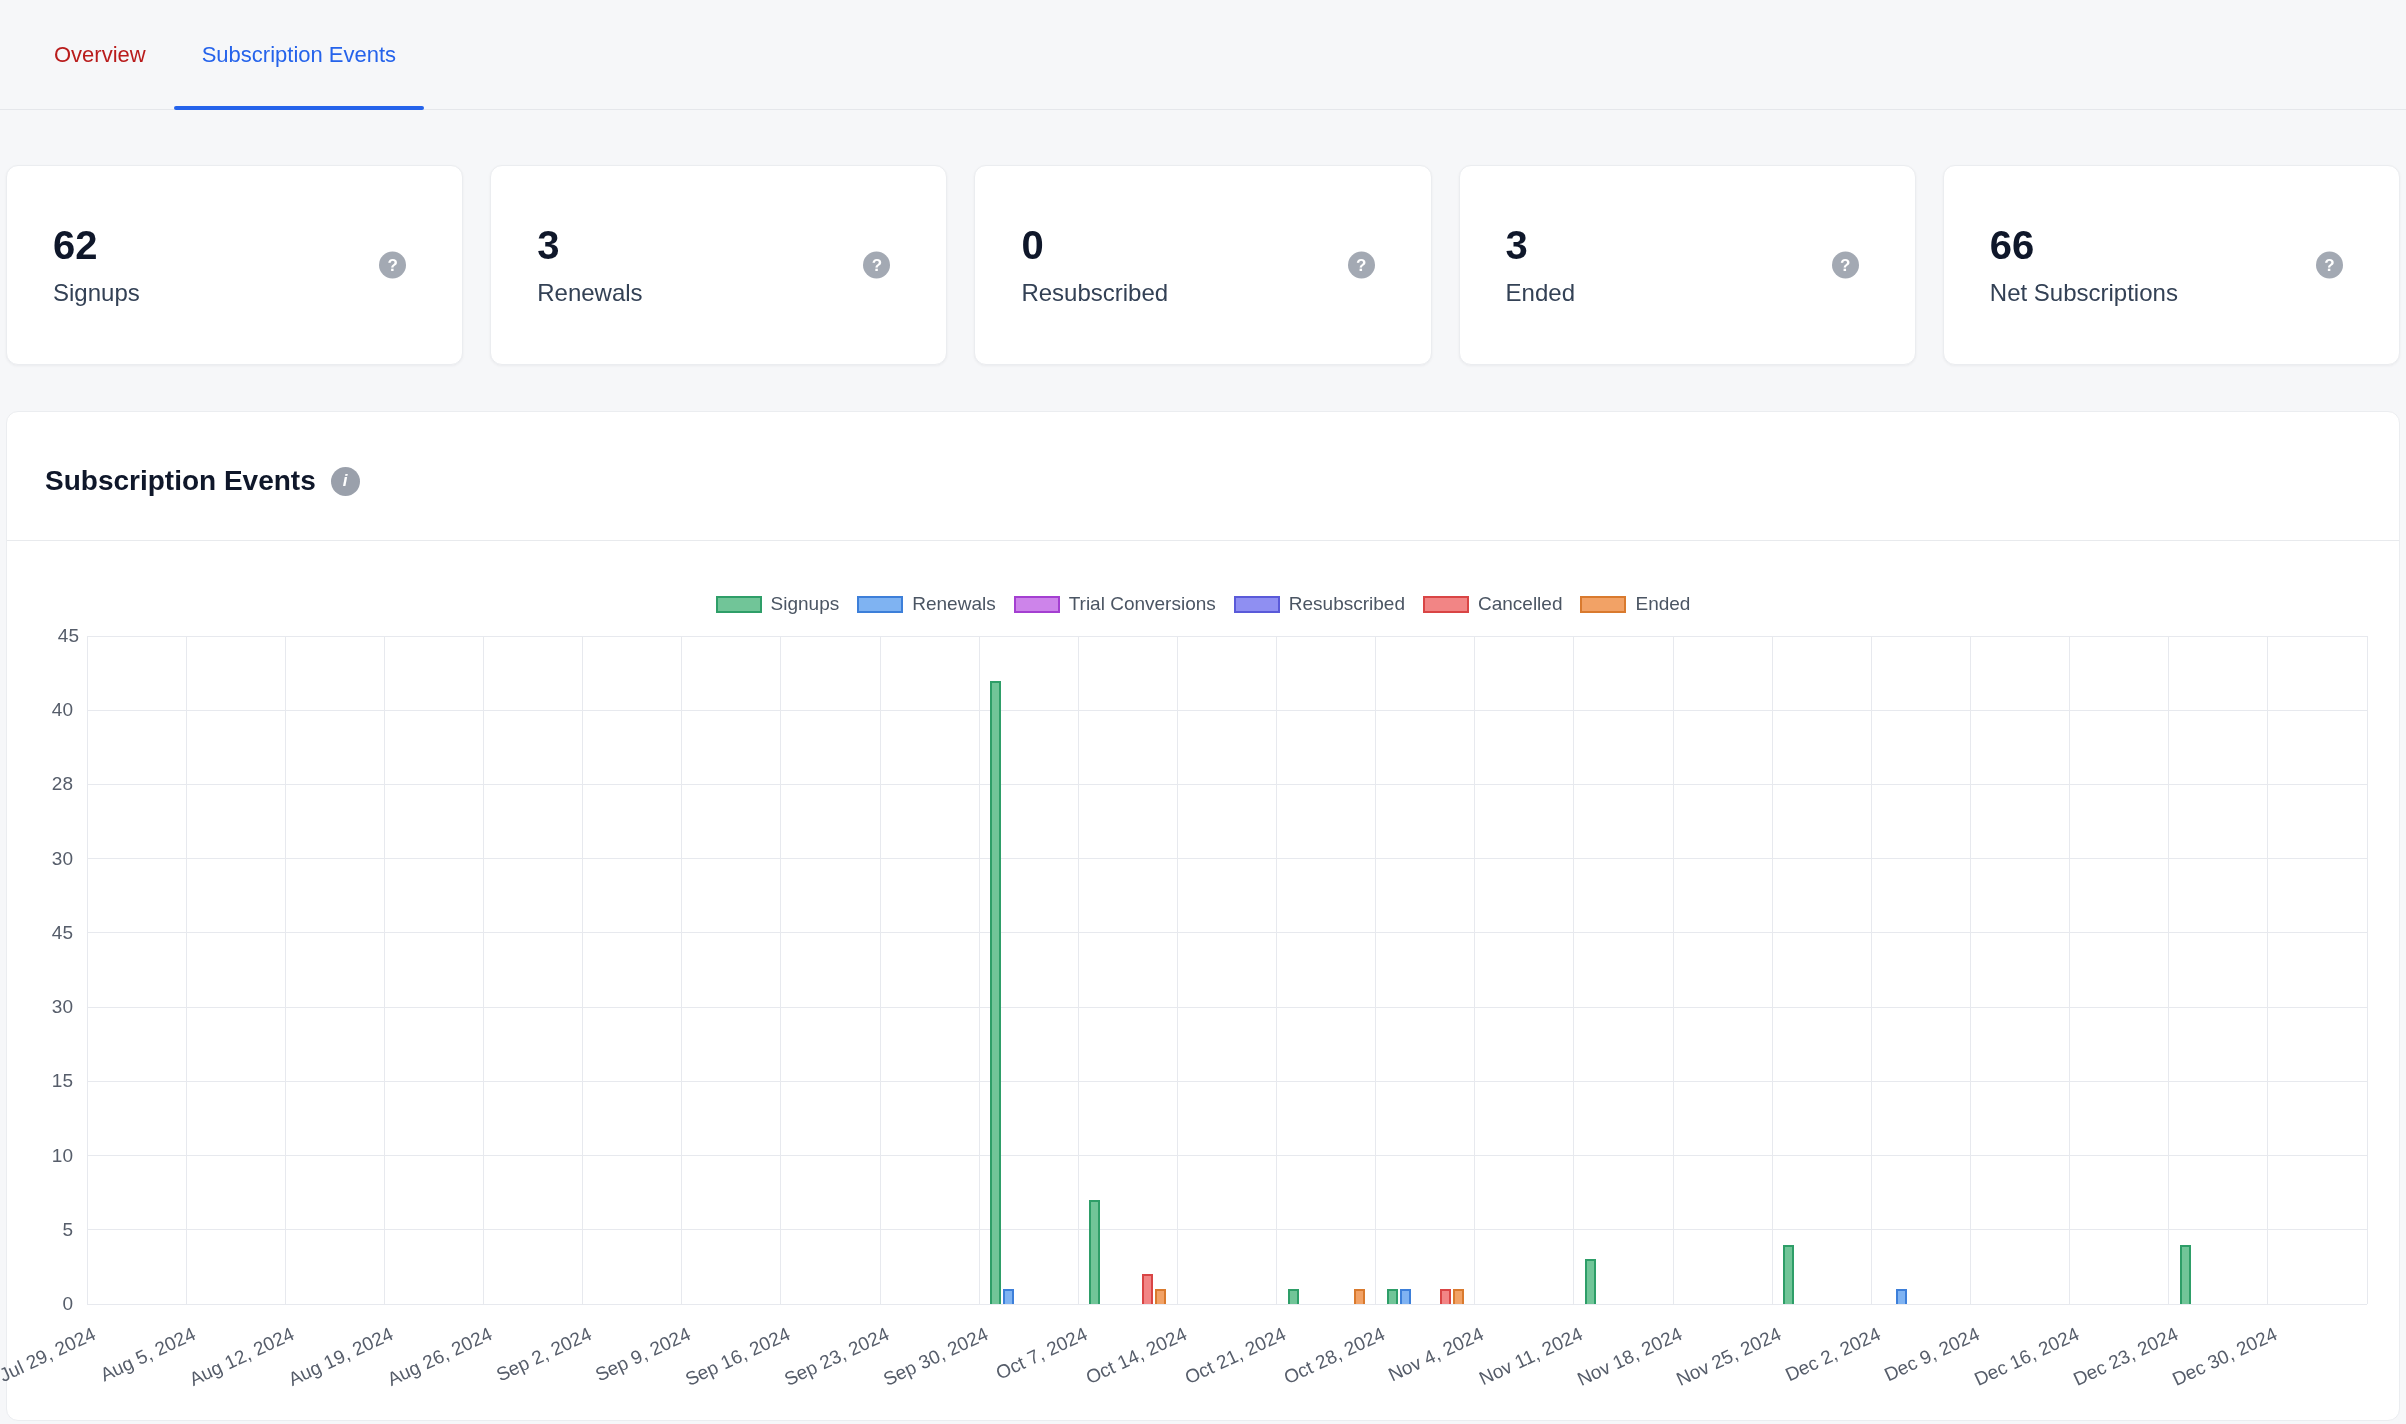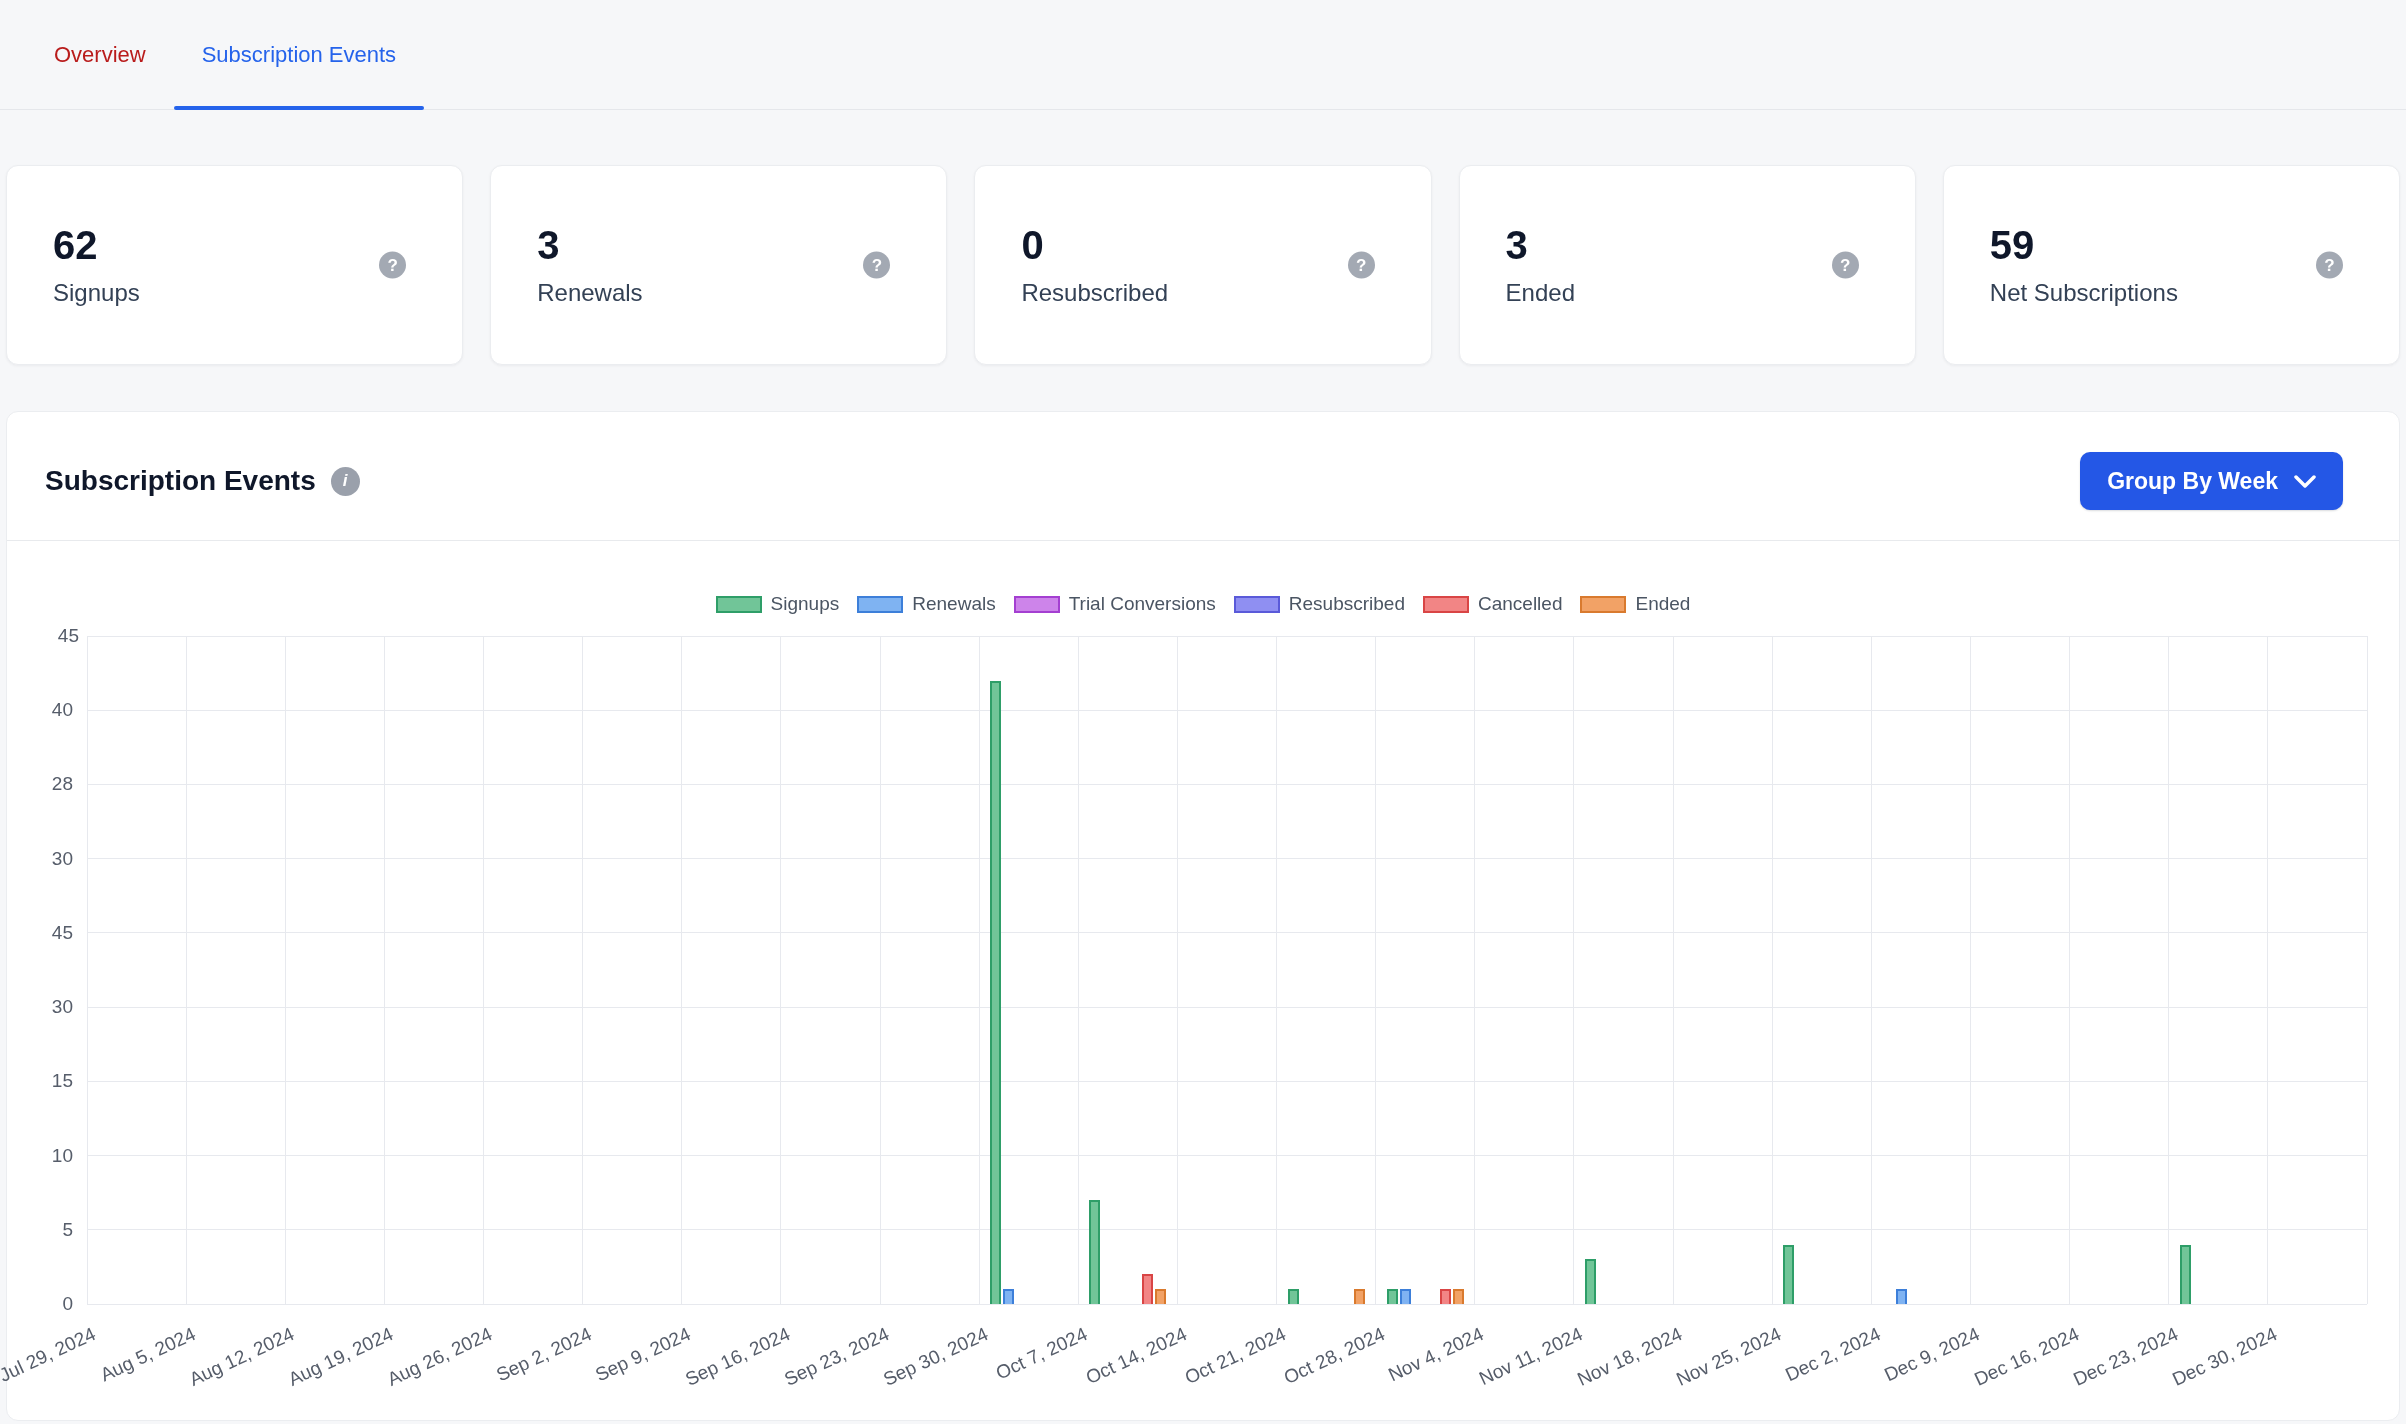--- a/index.html
+++ b/index.html
@@ -83,38 +83,32 @@
     <div class="stat-value">0</div>
     <div class="stat-label">Resubscribed</div>
     <span class="help-icon">?</span>
   </div>
   <div class="stat-card">
     <div class="stat-value">3</div>
     <div class="stat-label">Ended</div>
     <span class="help-icon">?</span>
   </div>
   <div class="stat-card">
-    <div class="stat-value">59</div>
+    <div class="stat-value">66</div>
     <div class="stat-label">Net Subscriptions</div>
     <span class="help-icon">?</span>
   </div>
 </section>
 
 <section class="chart-panel">
   <header class="panel-header">
     <div class="panel-title-wrap">
       <h2 class="panel-title">Subscription Events</h2>
       <span class="info-icon">i</span>
     </div>
-    <button class="groupby-btn">
-      <span>Group By Week</span>
-      <svg width="22" height="13" viewBox="0 0 22 13">
-        <path d="M2 2 L11 11 L20 2" stroke="#ffffff" stroke-width="3.5" fill="none" stroke-linecap="round" stroke-linejoin="round"></path>
-      </svg>
-    </button>
   </header>
   <hr class="panel-divider">
   <div class="legend" id="legend">
       <div class="legend-item">
         <span class="legend-swatch" style="background: rgb(113, 197, 152); border-color: rgb(46, 158, 104);"></span>
         <span>Signups</span>
       </div>
       <div class="legend-item">
         <span class="legend-swatch" style="background: rgb(127, 179, 242); border-color: rgb(61, 127, 217);"></span>
         <span>Renewals</span>

